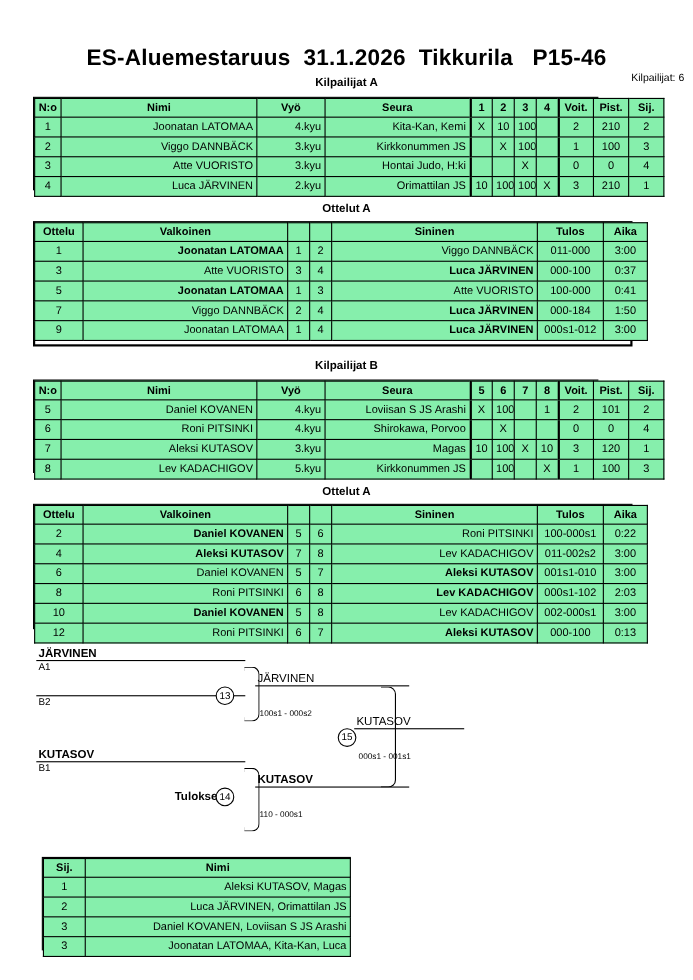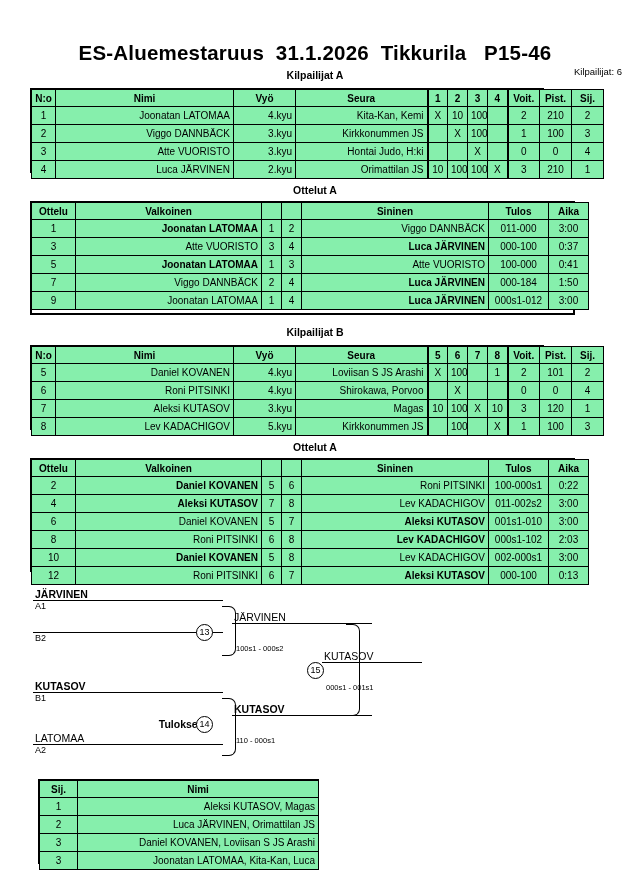--- a/index.html
+++ b/index.html
@@ -495,25 +495,20 @@
   </div>
 
   <div class="conn right-brace" style="left:222px; top:26px; width:14px; height:50px;"></div>
 
   <div class="seed" style="left:33px; top:100px;">
     <div class="nm win">KUTASOV</div>
     <div class="rule"></div>
     <div class="code">B1</div>
   </div>
 
-  <div class="seed" style="left:33px; top:152px;">
-    <div class="nm">LATOMAA</div>
-    <div class="rule"></div>
-    <div class="code">A2</div>
-  </div>
 
   <div class="conn right-brace" style="left:222px; top:118px; width:14px; height:58px;"></div>
 
   <div class="mnum" style="left:196px; top:44px;">13</div>
   <div class="wline" style="left:232px; top:31px;">
     <div class="nm reg">JÄRVINEN</div>
     <div class="rule"></div>
     <div class="score">100s1 - 000s2</div>
   </div>
 

